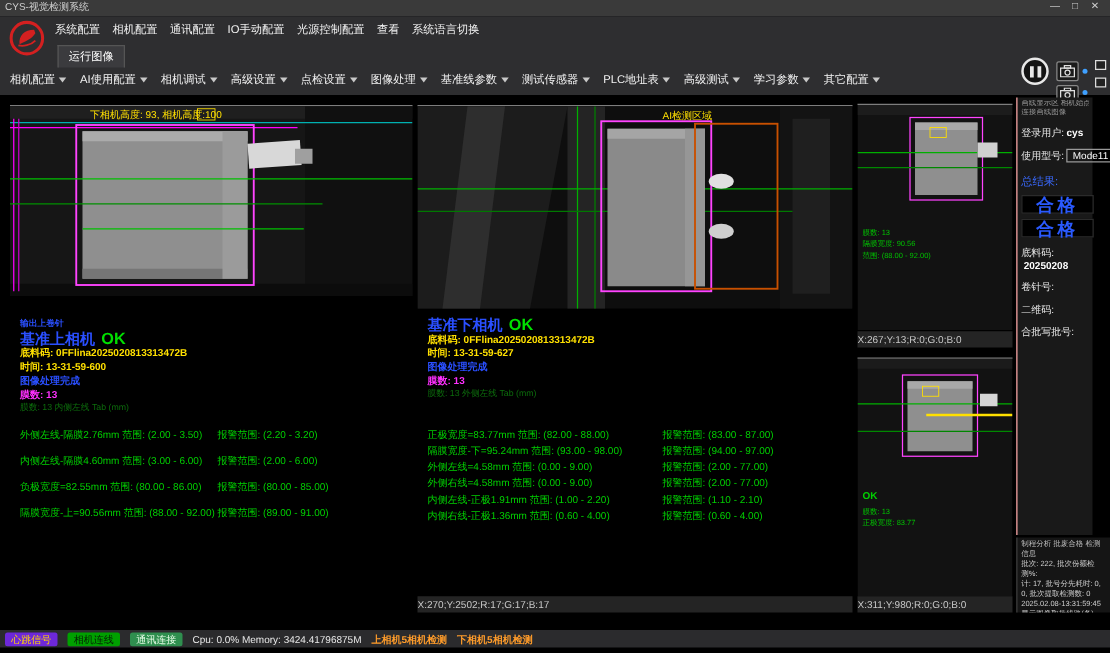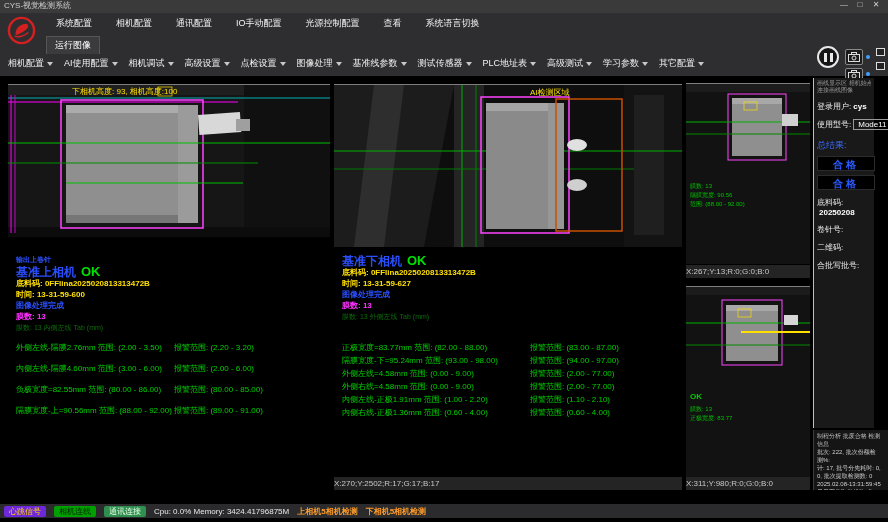--- a/index.html
+++ b/index.html
@@ -5,21 +5,21 @@
   *{margin:0;padding:0;box-sizing:border-box}
   html,body{background:#000}
   body{font-family:"Liberation Sans",sans-serif}
   #app{position:relative;width:888px;height:522px;background:#000;overflow:hidden}
 
   
   .titlebar{position:absolute;top:0;left:0;right:0;height:13px;background:#3a3a3a;display:flex;padding:0 4px;color:#cfcfcf;font-size:8px}
   .titlebar .spacer{flex:1}
   .winbtn{width:16px;text-align:center;font-size:8px;color:#cfcfcf}
   .header{position:absolute;top:13px;left:0;right:0;height:63px;background:#2e2e30}
-  .menubar{position:absolute;top:4px;left:56px;display:flex;gap:24px;color:#f2f2f2;font-size:9px;white-space:nowrap}
+  .menubar{position:absolute;top:4px;left:44px;display:flex;gap:10px;color:#f2f2f2;font-size:9px;white-space:nowrap}
   .menu-item{cursor:default}
   .tab{position:absolute;top:23px;left:46px;font-size:9px;color:#fff;padding:2px 8px;background:#3b3b3e;border:1px solid #555;border-bottom:none;white-space:nowrap}
   .toolbar{position:absolute;top:44px;left:8px;display:flex;gap:11px;font-size:9px;color:#f2f2f2;align-items:center;white-space:nowrap}
   .titem{display:flex;align-items:center;gap:3px}
   .arrow{width:0;height:0;border-left:3px solid transparent;border-right:3px solid transparent;border-top:4px solid #c8c8c8}
   .logo{position:absolute;top:15px;left:6px;width:31px;height:31px}
 
   .pausebtn{position:absolute;left:817px;top:46px;width:22px;height:22px;border-radius:50%;border:2px solid #e8e8e8;background:#141414;display:flex;align-items:center;justify-content:center;gap:3px}
   .pausebtn .bar{width:3px;height:9px;background:#e8e8e8}
   .tool-sq{position:absolute;top:49px;width:18px;height:16px;background:#1b1b1b;border:1px solid #888;border-radius:2px;display:flex;align-items:center;justify-content:center}
@@ -55,21 +55,21 @@
   .sv2{top:281px;height:209px}
   .sview .cam-img{top:5px}
 
   
   .rpanel{position:absolute;left:813px;top:78px;width:61px;height:350px;background:#191919;border-left:1px solid #fca5a5;color:#e8e8e8;font-size:8px;padding:2px 3px}
   .rp-hint{color:#9a9a9a;font-size:6px;line-height:7px;white-space:nowrap;overflow:hidden}
   .rp-row{margin-top:7px;white-space:nowrap}
   .rp-value{color:#fff;font-weight:bold;margin-left:2px}
   .model-box{display:inline-block;border:1px solid #999;padding:0 4px;margin-left:2px;color:#fff}
   .result-label{color:#3a6aff;font-weight:normal;font-size:9px;margin-top:9px}
-  .result-box{width:58px;height:15px;background:#000;border:1px solid #2b2b2b;color:#2a5aff;font-weight:bold;font-size:10px;text-align:center;line-height:15px;margin-top:4px;letter-spacing:3px}
+  .result-box{width:58px;height:15px;background:#000;border:1px solid #2b2b2b;color:#2a5aff;font-weight:bold;font-size:14px;text-align:center;line-height:15px;margin-top:4px;letter-spacing:3px}
 
   .stats{position:absolute;left:813px;top:430px;width:75px;height:60px;background:#151515;border-left:1px solid #3c3c3c;color:#cfcfcf;font-size:6px;line-height:8px;padding:2px 3px;overflow:hidden}
   .stats .hd{color:#bdbdbd}
 
   
   .statusbar{position:absolute;left:0;top:504px;width:888px;height:14px;background:#2b2b2d;display:flex;align-items:center;gap:8px;padding:0 4px;font-size:8px;color:#ddd;white-space:nowrap}
   .badge{padding:0 5px;border-radius:2px;font-size:8px;line-height:11px}
   .badge.heart{background:#6d28d9;color:#ffd700}
   .badge.cam{background:#00a000;color:#042004}
   .badge.comm{background:#2f8f4f;color:#eaffea}

